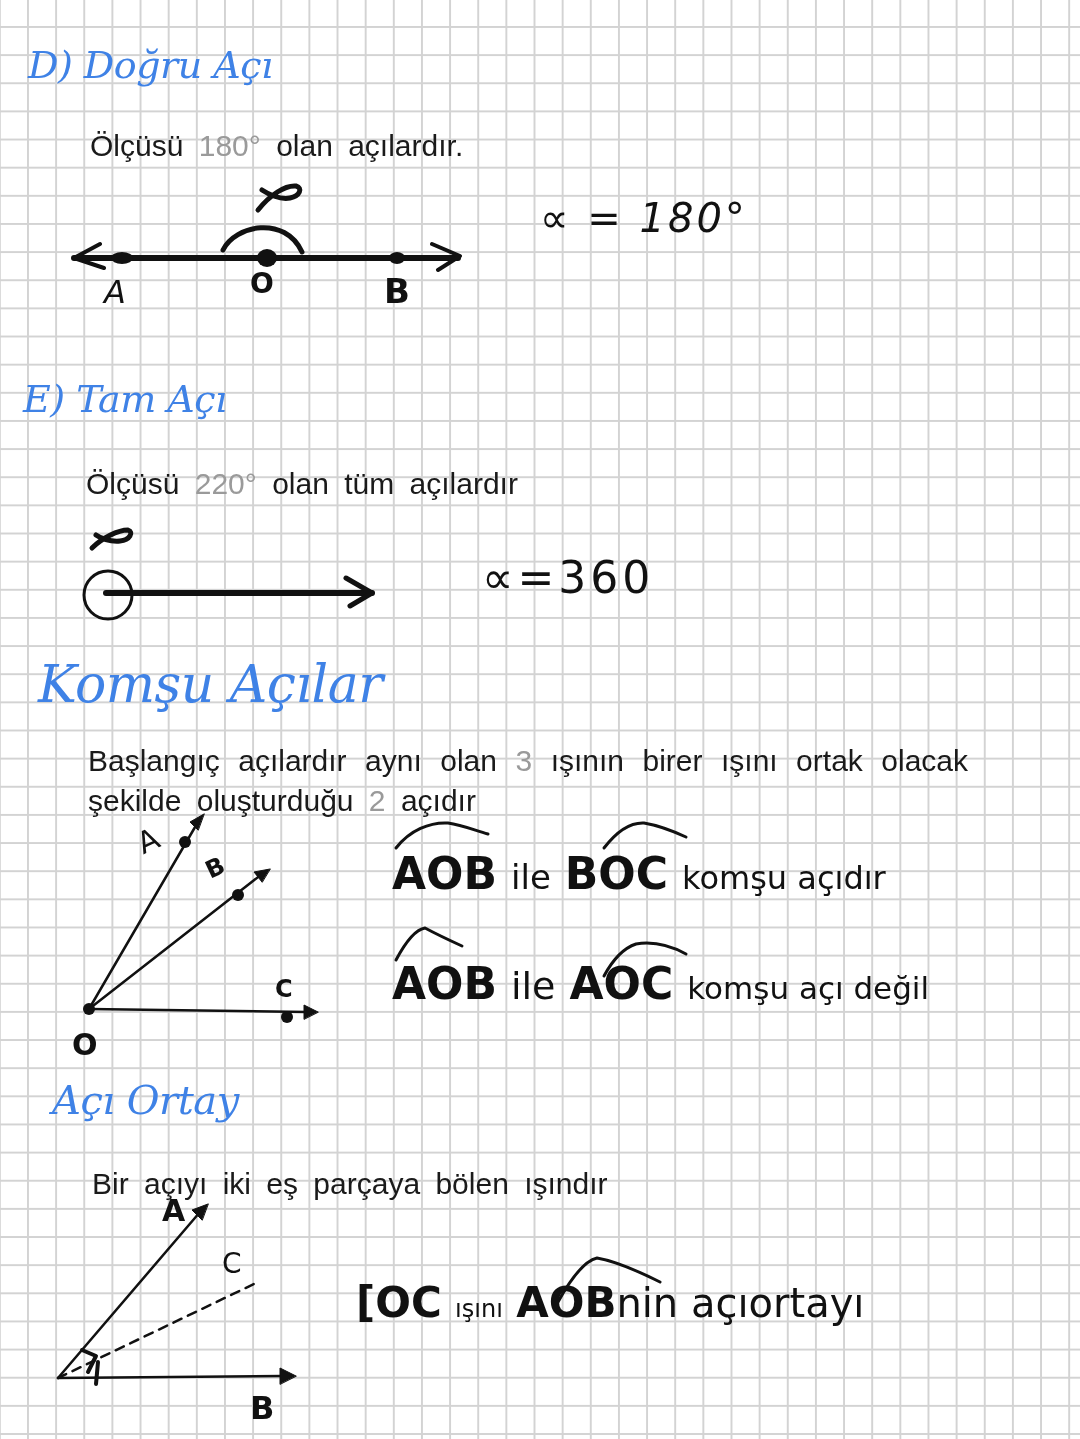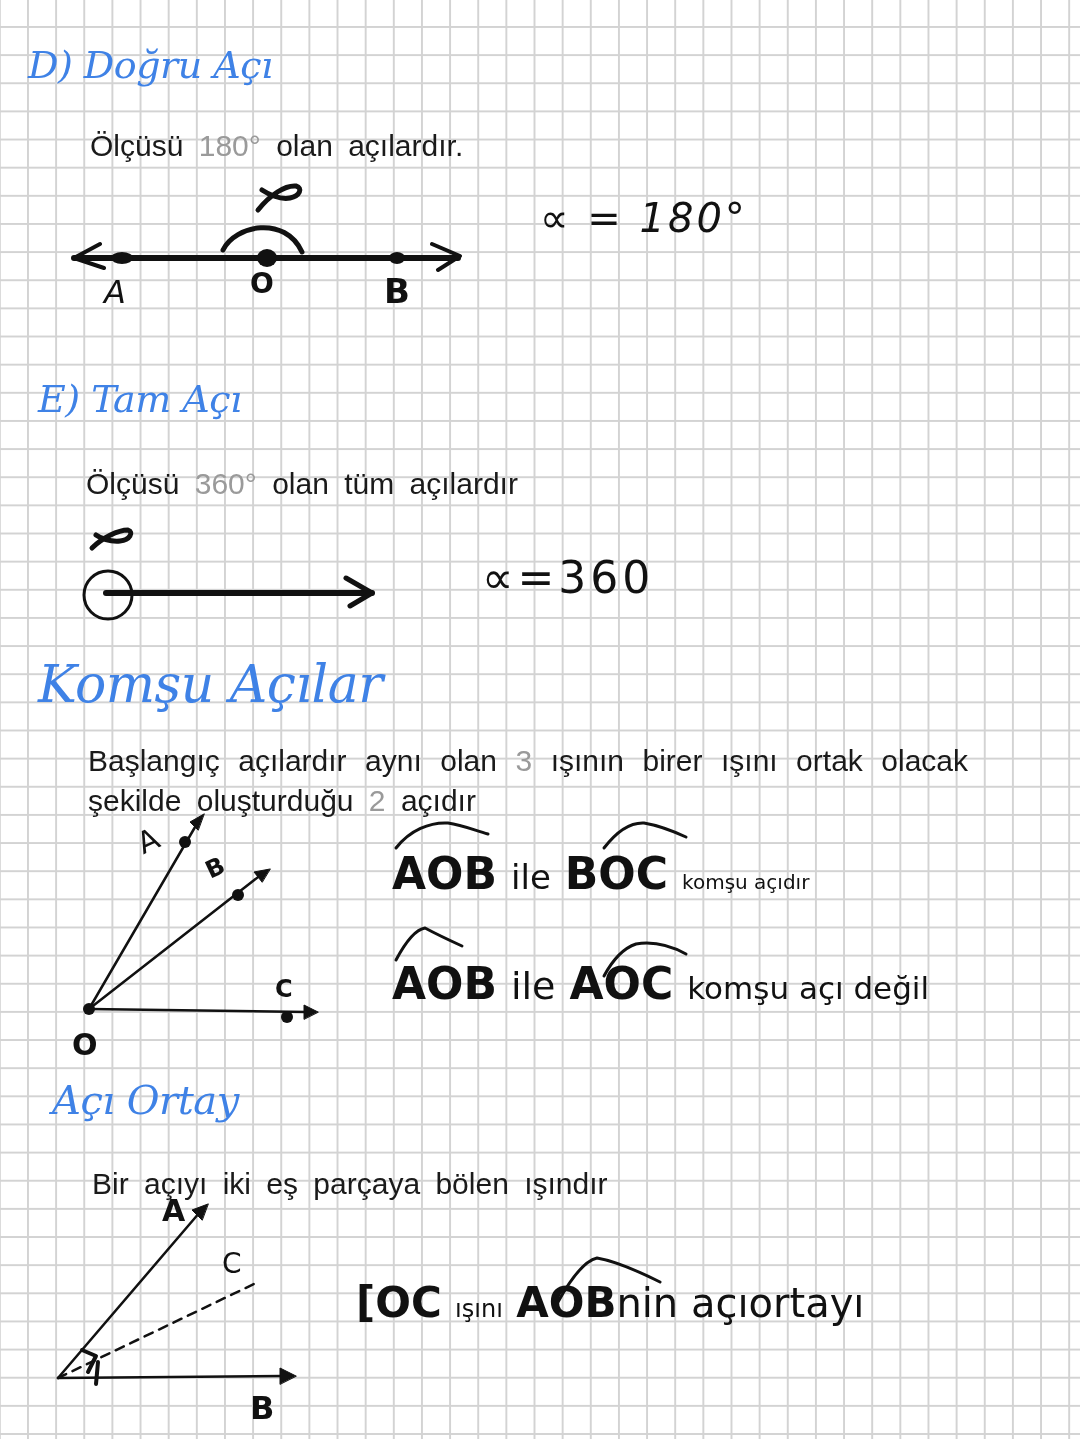--- a/index.html
+++ b/index.html
@@ -89,25 +89,25 @@
     <ellipse cx="267" cy="258" rx="10" ry="9"></ellipse>
     <ellipse cx="397" cy="258" rx="8" ry="6"></ellipse>
   </g>
 </svg>
 <div class="hand" style="left:104px; top:276px; font-size:32px; font-weight:normal; font-style:italic;">A</div>
 <div class="hand" style="left:250px; top:270px; font-size:28px;">O</div>
 <div class="hand" style="left:384px; top:274px; font-size:34px;">B</div>
 
 <div class="hand" style="left:540px; top:198px; font-size:40px; font-weight:normal; font-style:italic; letter-spacing:3px;">∝ = 180°</div>
 
-<div class="heading" style="left:38px; top:380px;">E) Tam Açı</div>
+<div class="heading" style="left:23px; top:380px;">E) Tam Açı</div>
 
 <div class="body-text" style="left:86px; top:448px;">
   <span>Ölçüsü</span>
-  <span class="num">360°</span>
+  <span class="num">220°</span>
   <span>olan tüm açılardır</span>
 </div>
 
 <svg class="ink" width="1080" height="1439">
   <g stroke="#111" fill="none" stroke-linecap="round" stroke-linejoin="round">
     <circle cx="108" cy="595" r="24" stroke-width="3"></circle>
     <line x1="106" y1="593" x2="372" y2="593" stroke-width="6"></line>
     <polyline points="346,578 372,593 350,606" stroke-width="5"></polyline>
 
     <path d="M92,548 C102,538 118,530 128,530 C134,532 130,540 120,541 C110,542 100,538 96,535" stroke-width="5"></path>
@@ -175,21 +175,21 @@
     <path d="M396,960 Q412,930 425,928 Q440,936 462,946"></path>
     <path d="M604,976 Q618,950 636,944 Q660,940 686,954"></path>
     <path d="M558,1302 Q580,1262 597,1258 Q620,1262 660,1282"></path>
   </g>
 </svg>
 
 <div class="hand" style="left:392px; top:852px; font-size:44px; font-weight:normal;">
   <span style="font-weight:bold;">AOB</span>
   <span style="font-size:34px;">ile</span>
   <span style="font-weight:bold;">BOC</span>
-  <span style="font-size:20px;">komşu açıdır</span>
+  <span style="font-size:32px;">komşu açıdır</span>
 </div>
 
 <div class="hand" style="left:392px; top:962px; font-size:44px; font-weight:normal;">
   <span style="font-weight:bold;">AOB</span>
   <span style="font-size:38px;">ile</span>
   <span style="font-weight:bold;">AOC</span>
   <span style="font-size:31px; font-weight:normal;">komşu açı değil</span>
 </div>
 
 <div class="heading" style="left:52px; top:1080px; font-size:40px;">Açı Ortay</div>

